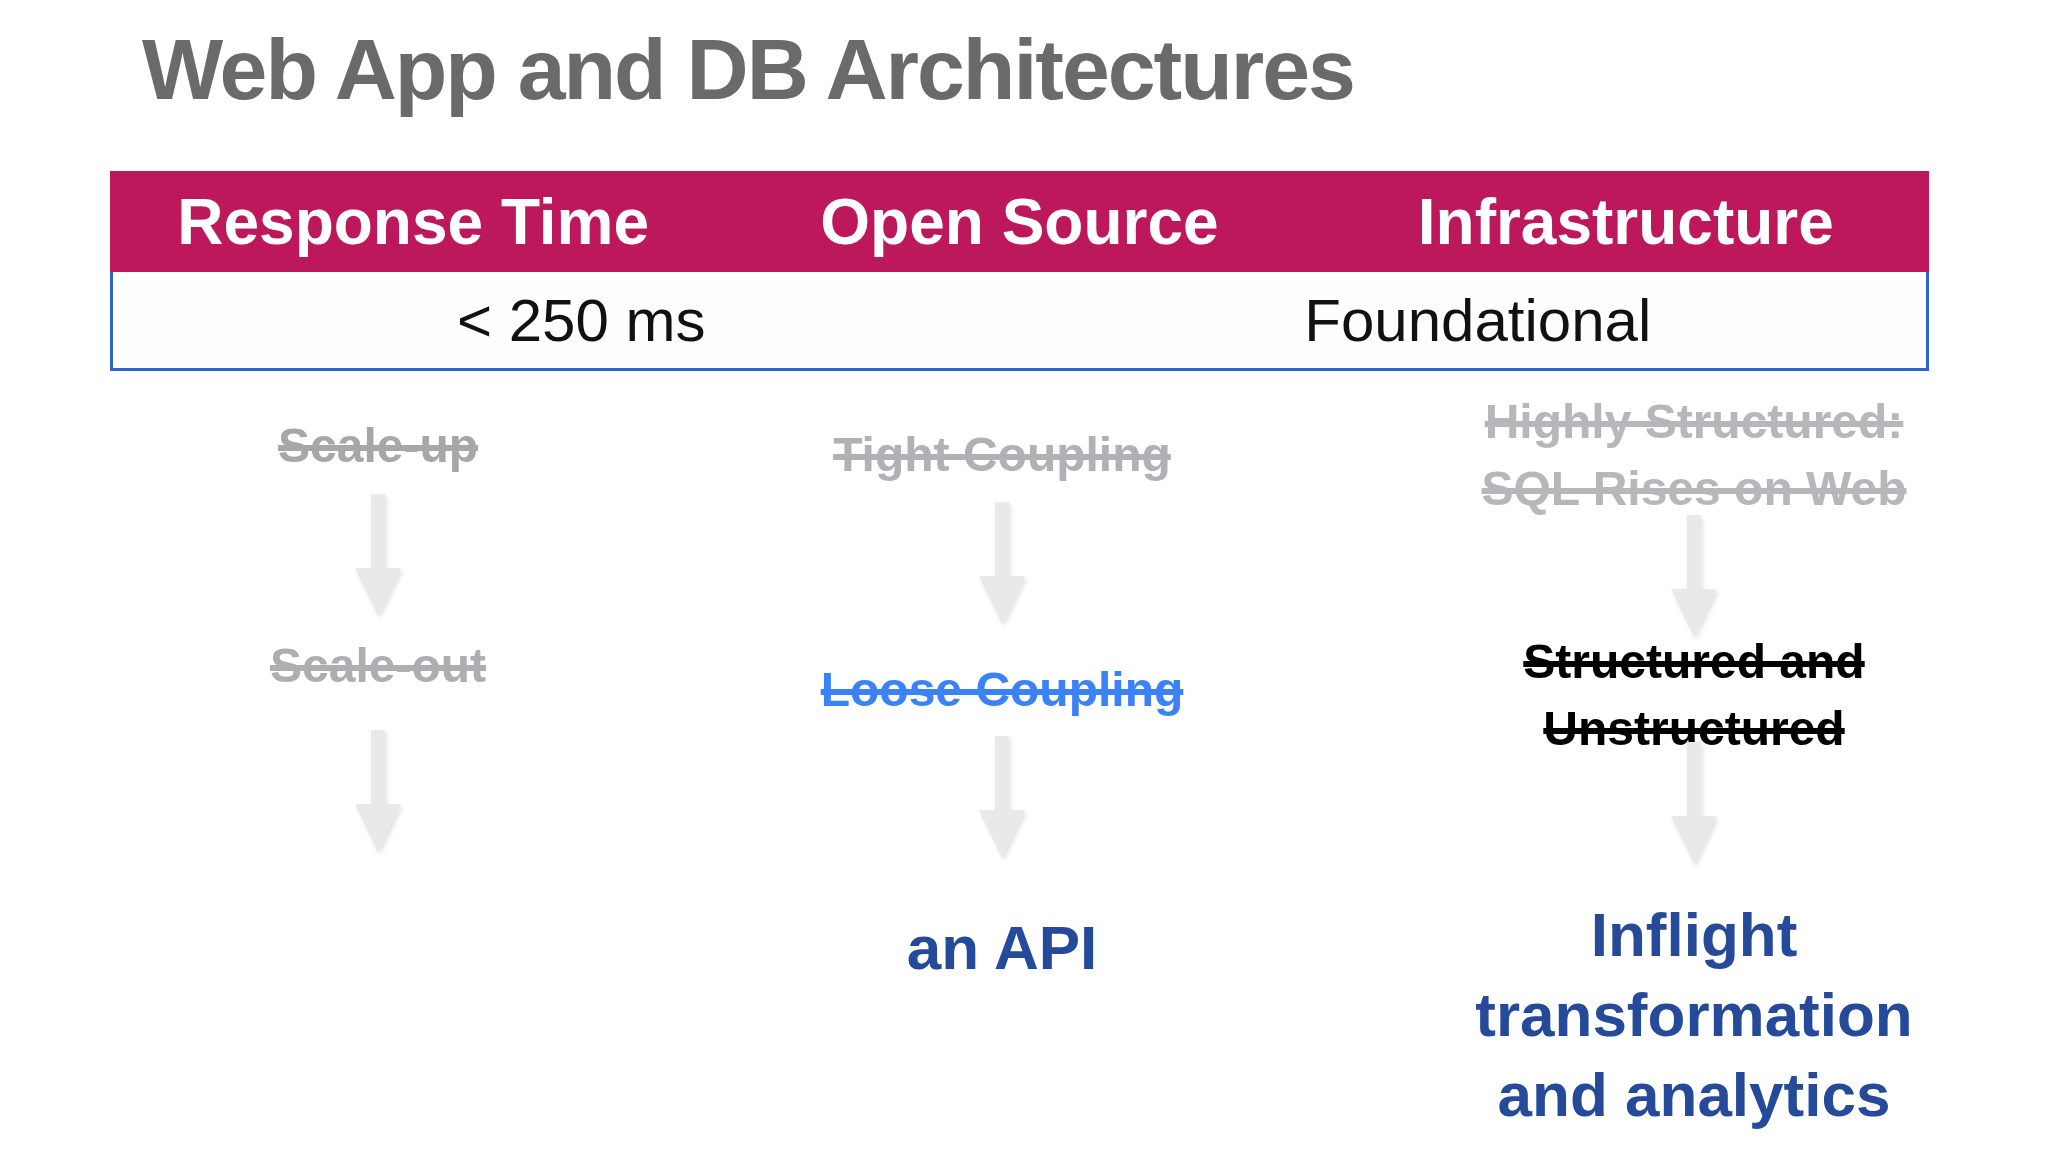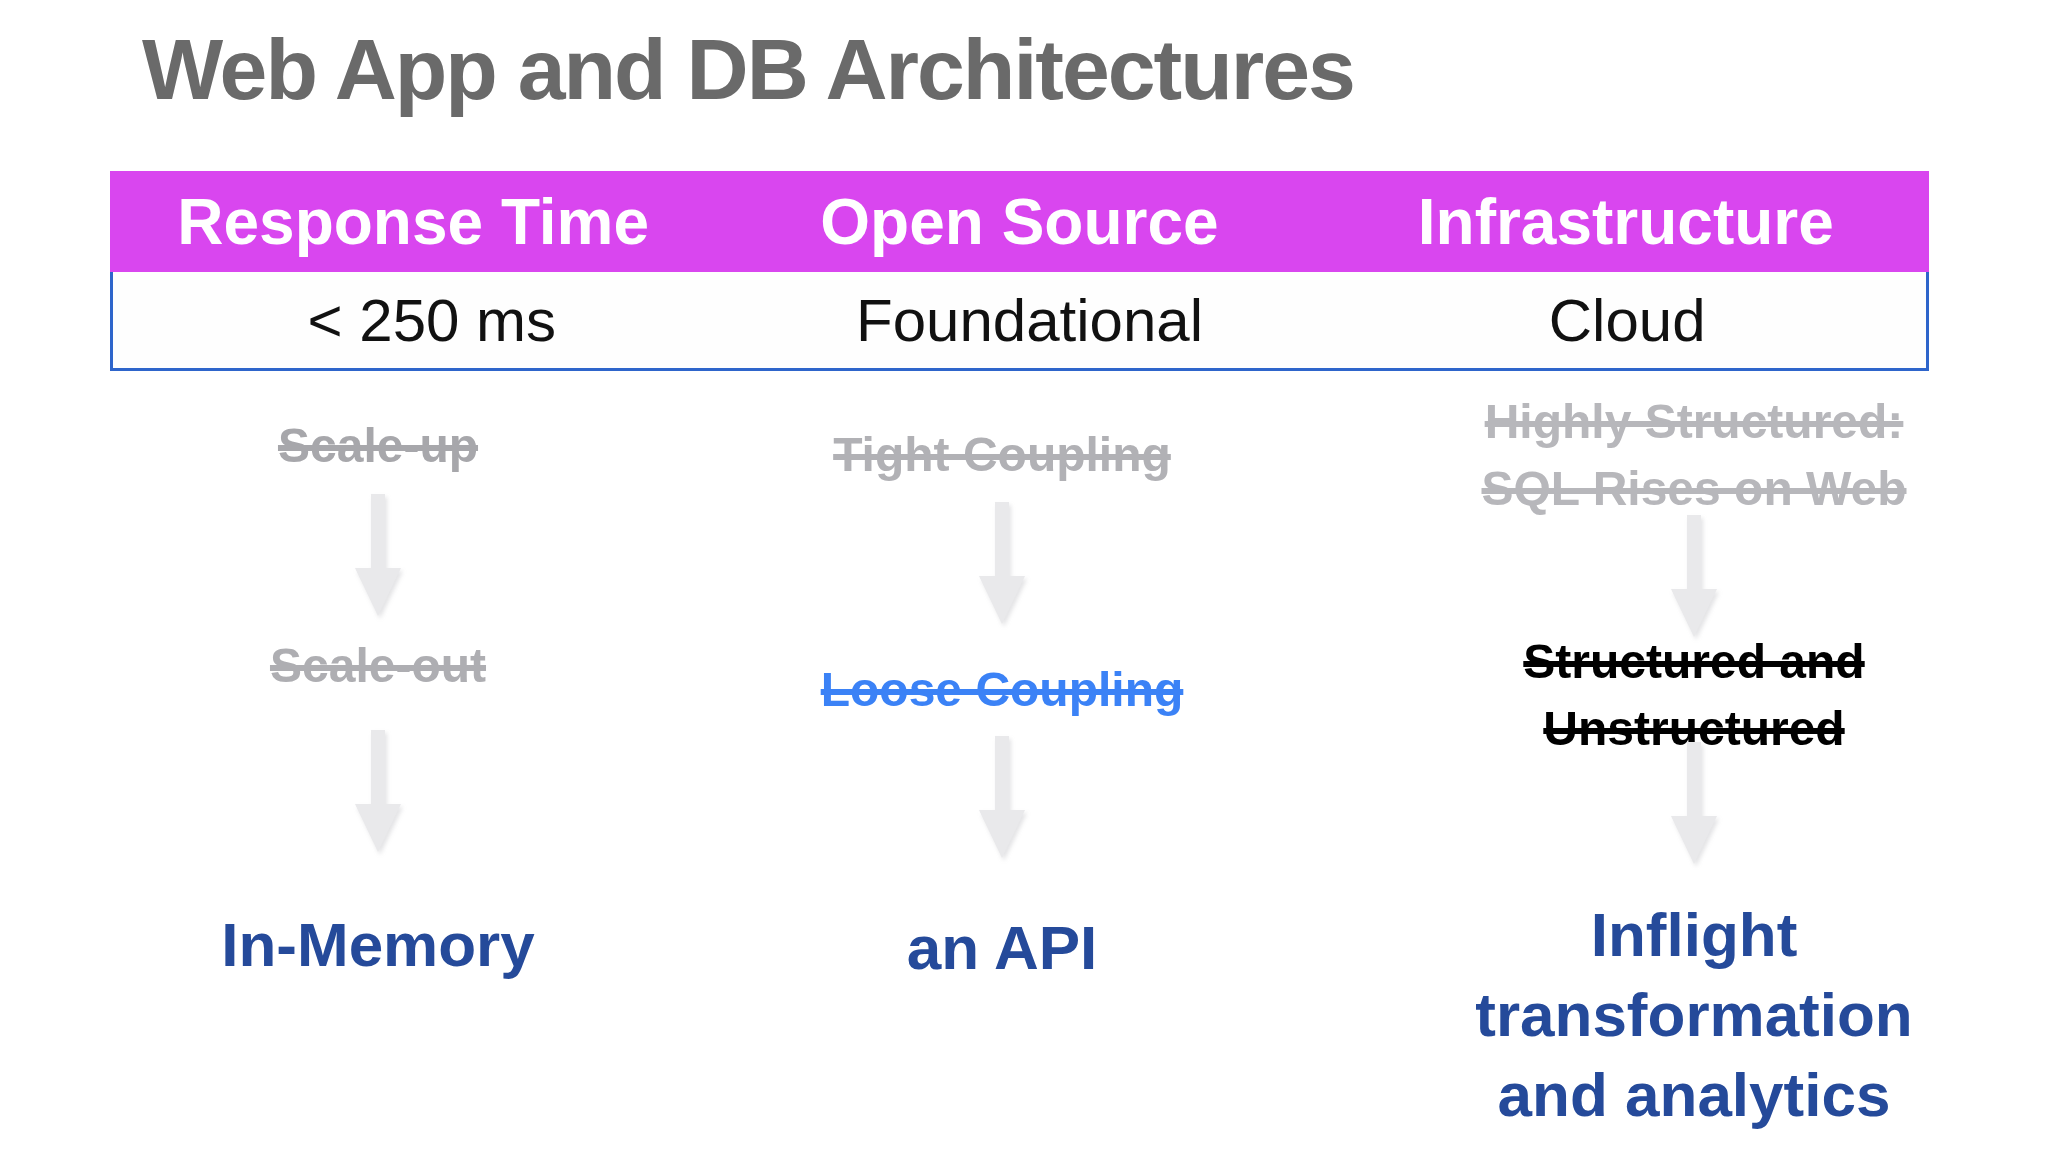--- a/index.html
+++ b/index.html
@@ -64,48 +64,44 @@
   .col-if .s1{top:8px;}   .col-if .a1{top:135px;} .col-if .s2{top:248px;} .col-if .a2{top:362px;} .col-if .res{top:515px;}
 </style>
 </head>
 <body>
 
 <div class="slide">
 
   <div class="title" style="color: rgb(106, 106, 106);">Web App and DB Architectures</div>
 
   <div class="arch-table">
-    <div class="thead" style="background: #d946ef; color: rgb(255, 255, 255);">
+    <div class="thead" style="background: #be185d; color: rgb(255, 255, 255);">
       <div class="cell">Response Time</div>
       <div class="cell">Open Source</div>
       <div class="cell">Infrastructure</div>
     </div>
     <div class="tbody" style="border-color: rgb(46, 101, 203); padding-left: 20px;">
       <div class="cell">&lt; 250 ms</div>
       <div class="cell">Foundational</div>
-      <div class="cell">Cloud</div>
     </div>
   </div>
 
   <div class="flow-col col-rt">
     <div class="strike s1" style="color: rgb(167, 167, 171);">
       <div class="line">Scale-up</div>
     </div>
     <svg class="arrow a1" width="46" height="122" viewBox="0 0 46 122">
       <polygon points="16,0 30,0 30,74 46,74 23,122 0,74 16,74" style="fill: rgb(233, 233, 235);"></polygon>
     </svg>
     <div class="strike s2" style="color: rgb(174, 174, 178);">
       <div class="line">Scale-out</div>
     </div>
     <svg class="arrow a2" width="46" height="122" viewBox="0 0 46 122">
       <polygon points="16,0 30,0 30,74 46,74 23,122 0,74 16,74" style="fill: rgb(233, 233, 235);"></polygon>
     </svg>
-    <div class="result res" style="color: rgb(37, 74, 154);">
-      <div>In-Memory</div>
-    </div>
   </div>
 
   <div class="flow-col col-os">
     <div class="strike s1" style="color: rgb(177, 177, 181);">
       <div class="line">Tight Coupling</div>
     </div>
     <svg class="arrow a1" width="46" height="122" viewBox="0 0 46 122">
       <polygon points="16,0 30,0 30,74 46,74 23,122 0,74 16,74" style="fill: rgb(233, 233, 235);"></polygon>
     </svg>
     <div class="strike s2" style="color: #3b82f6;">

